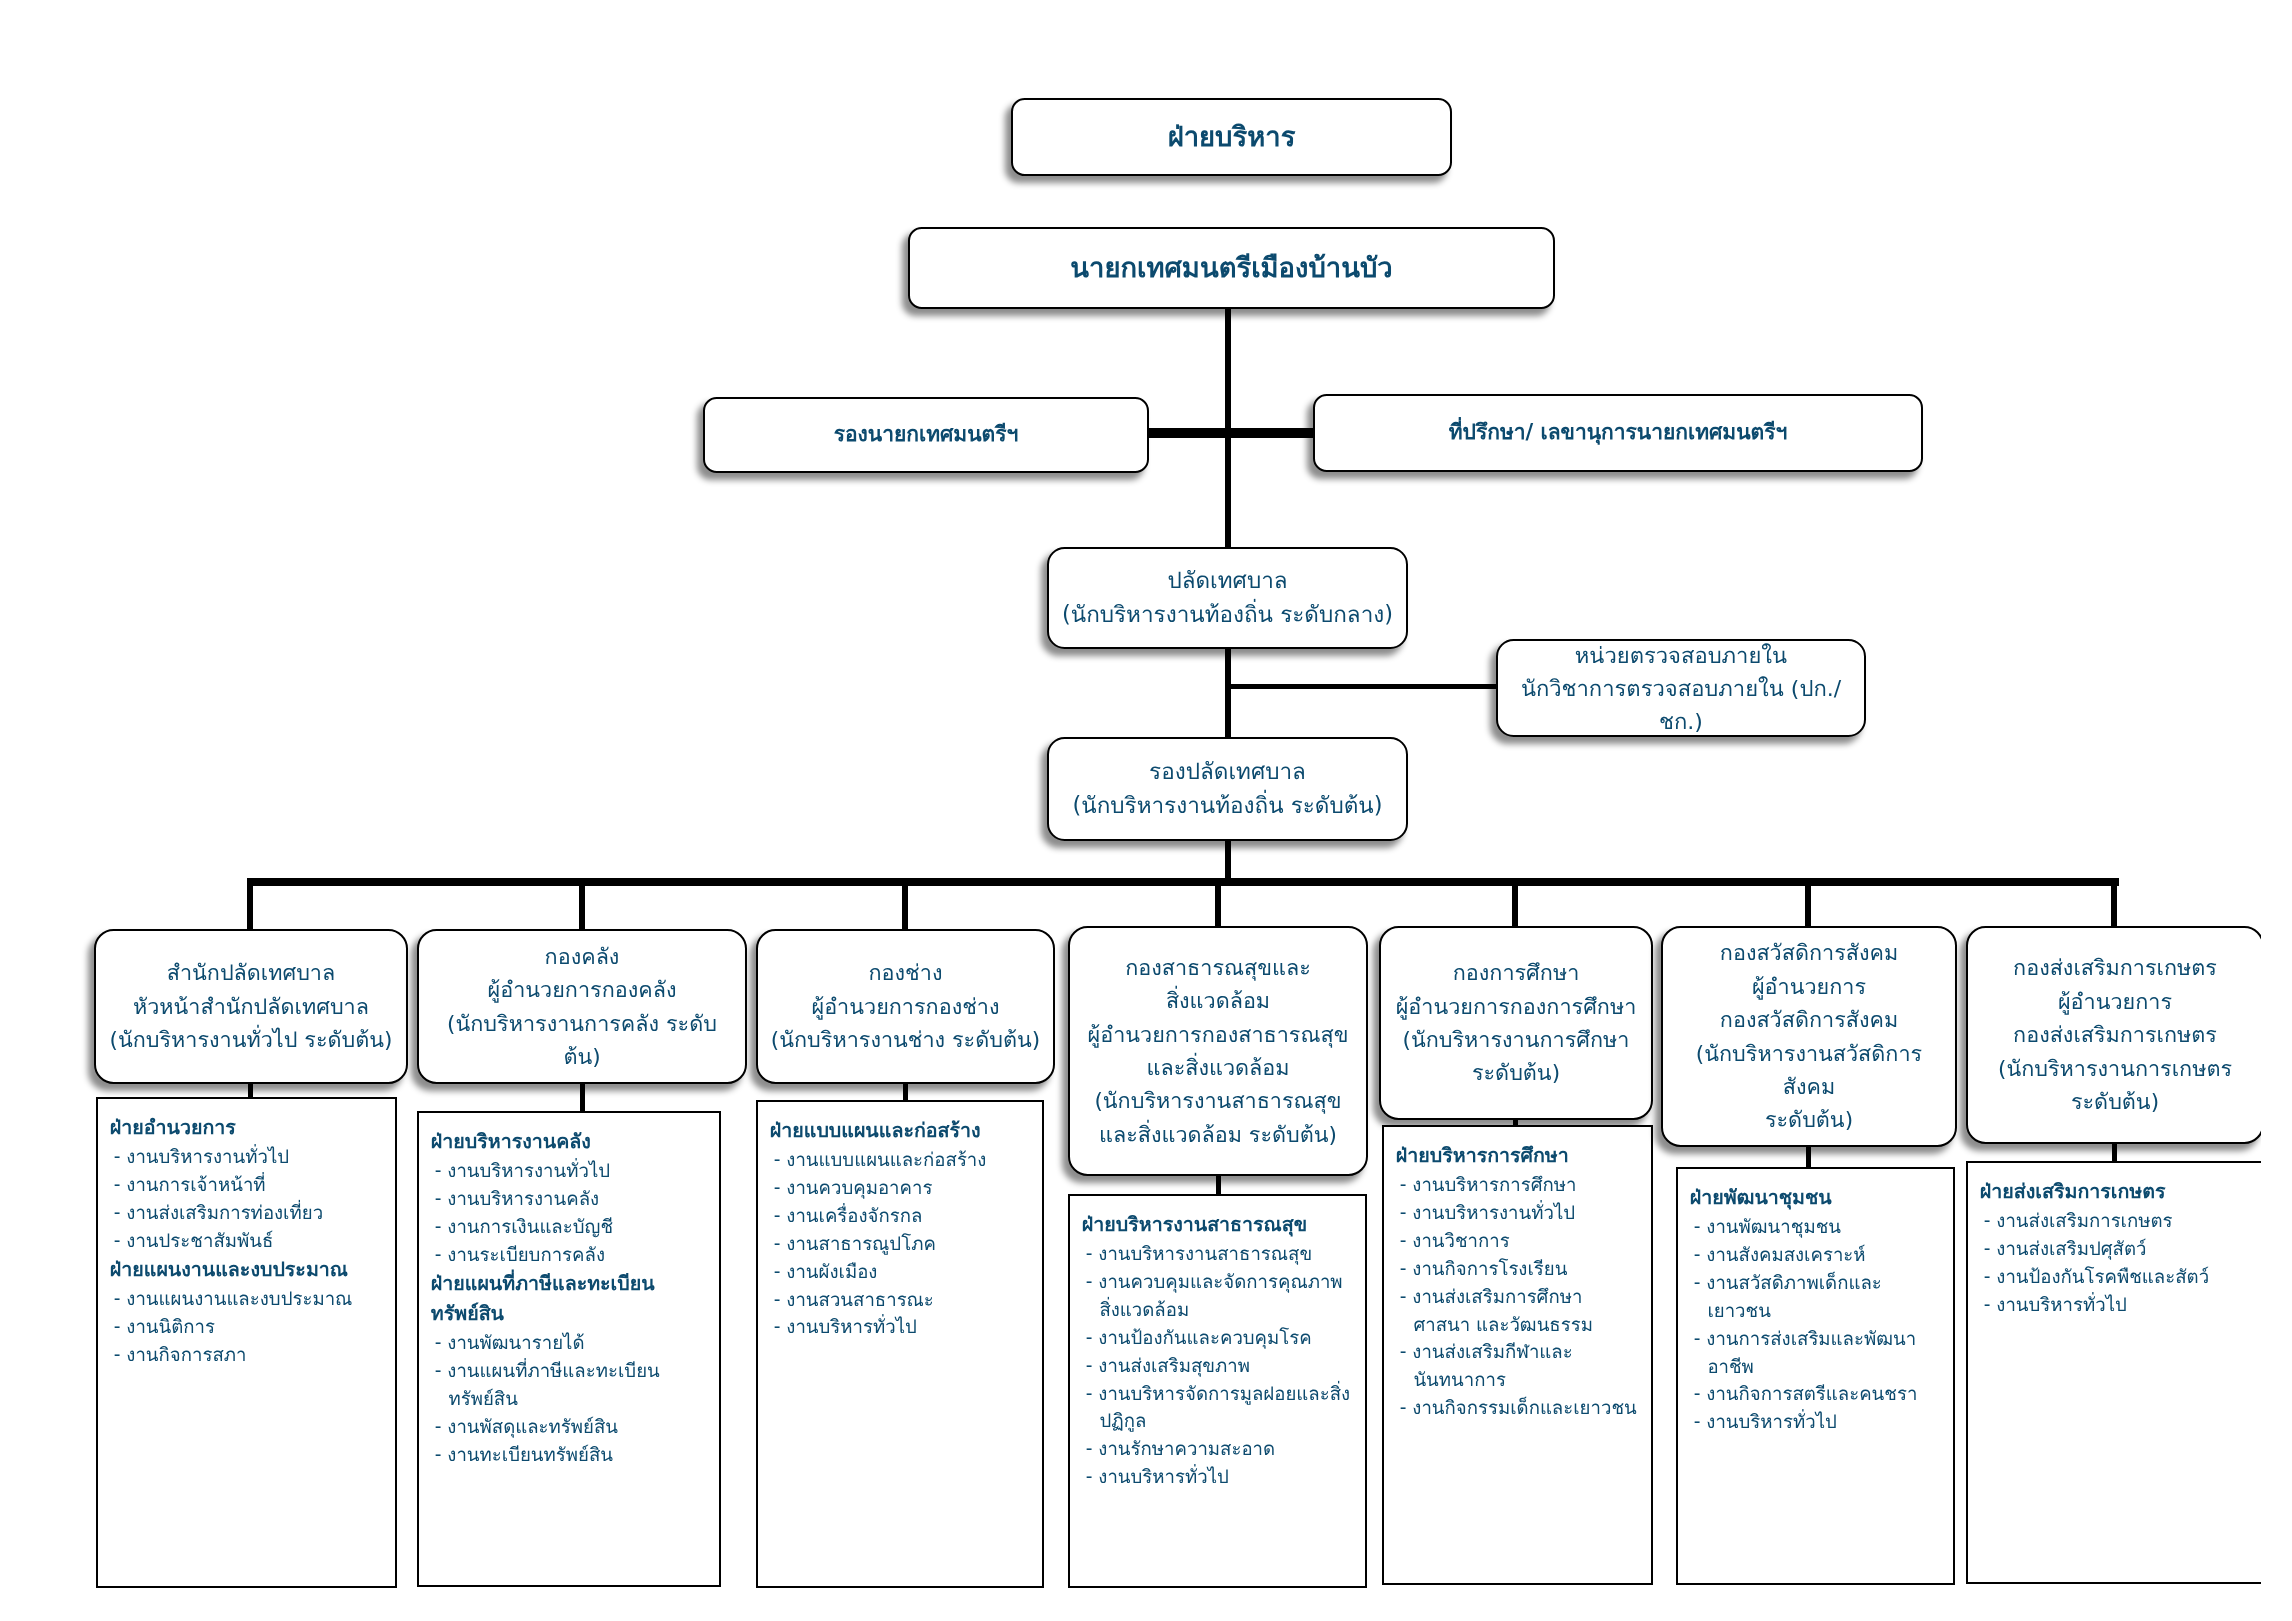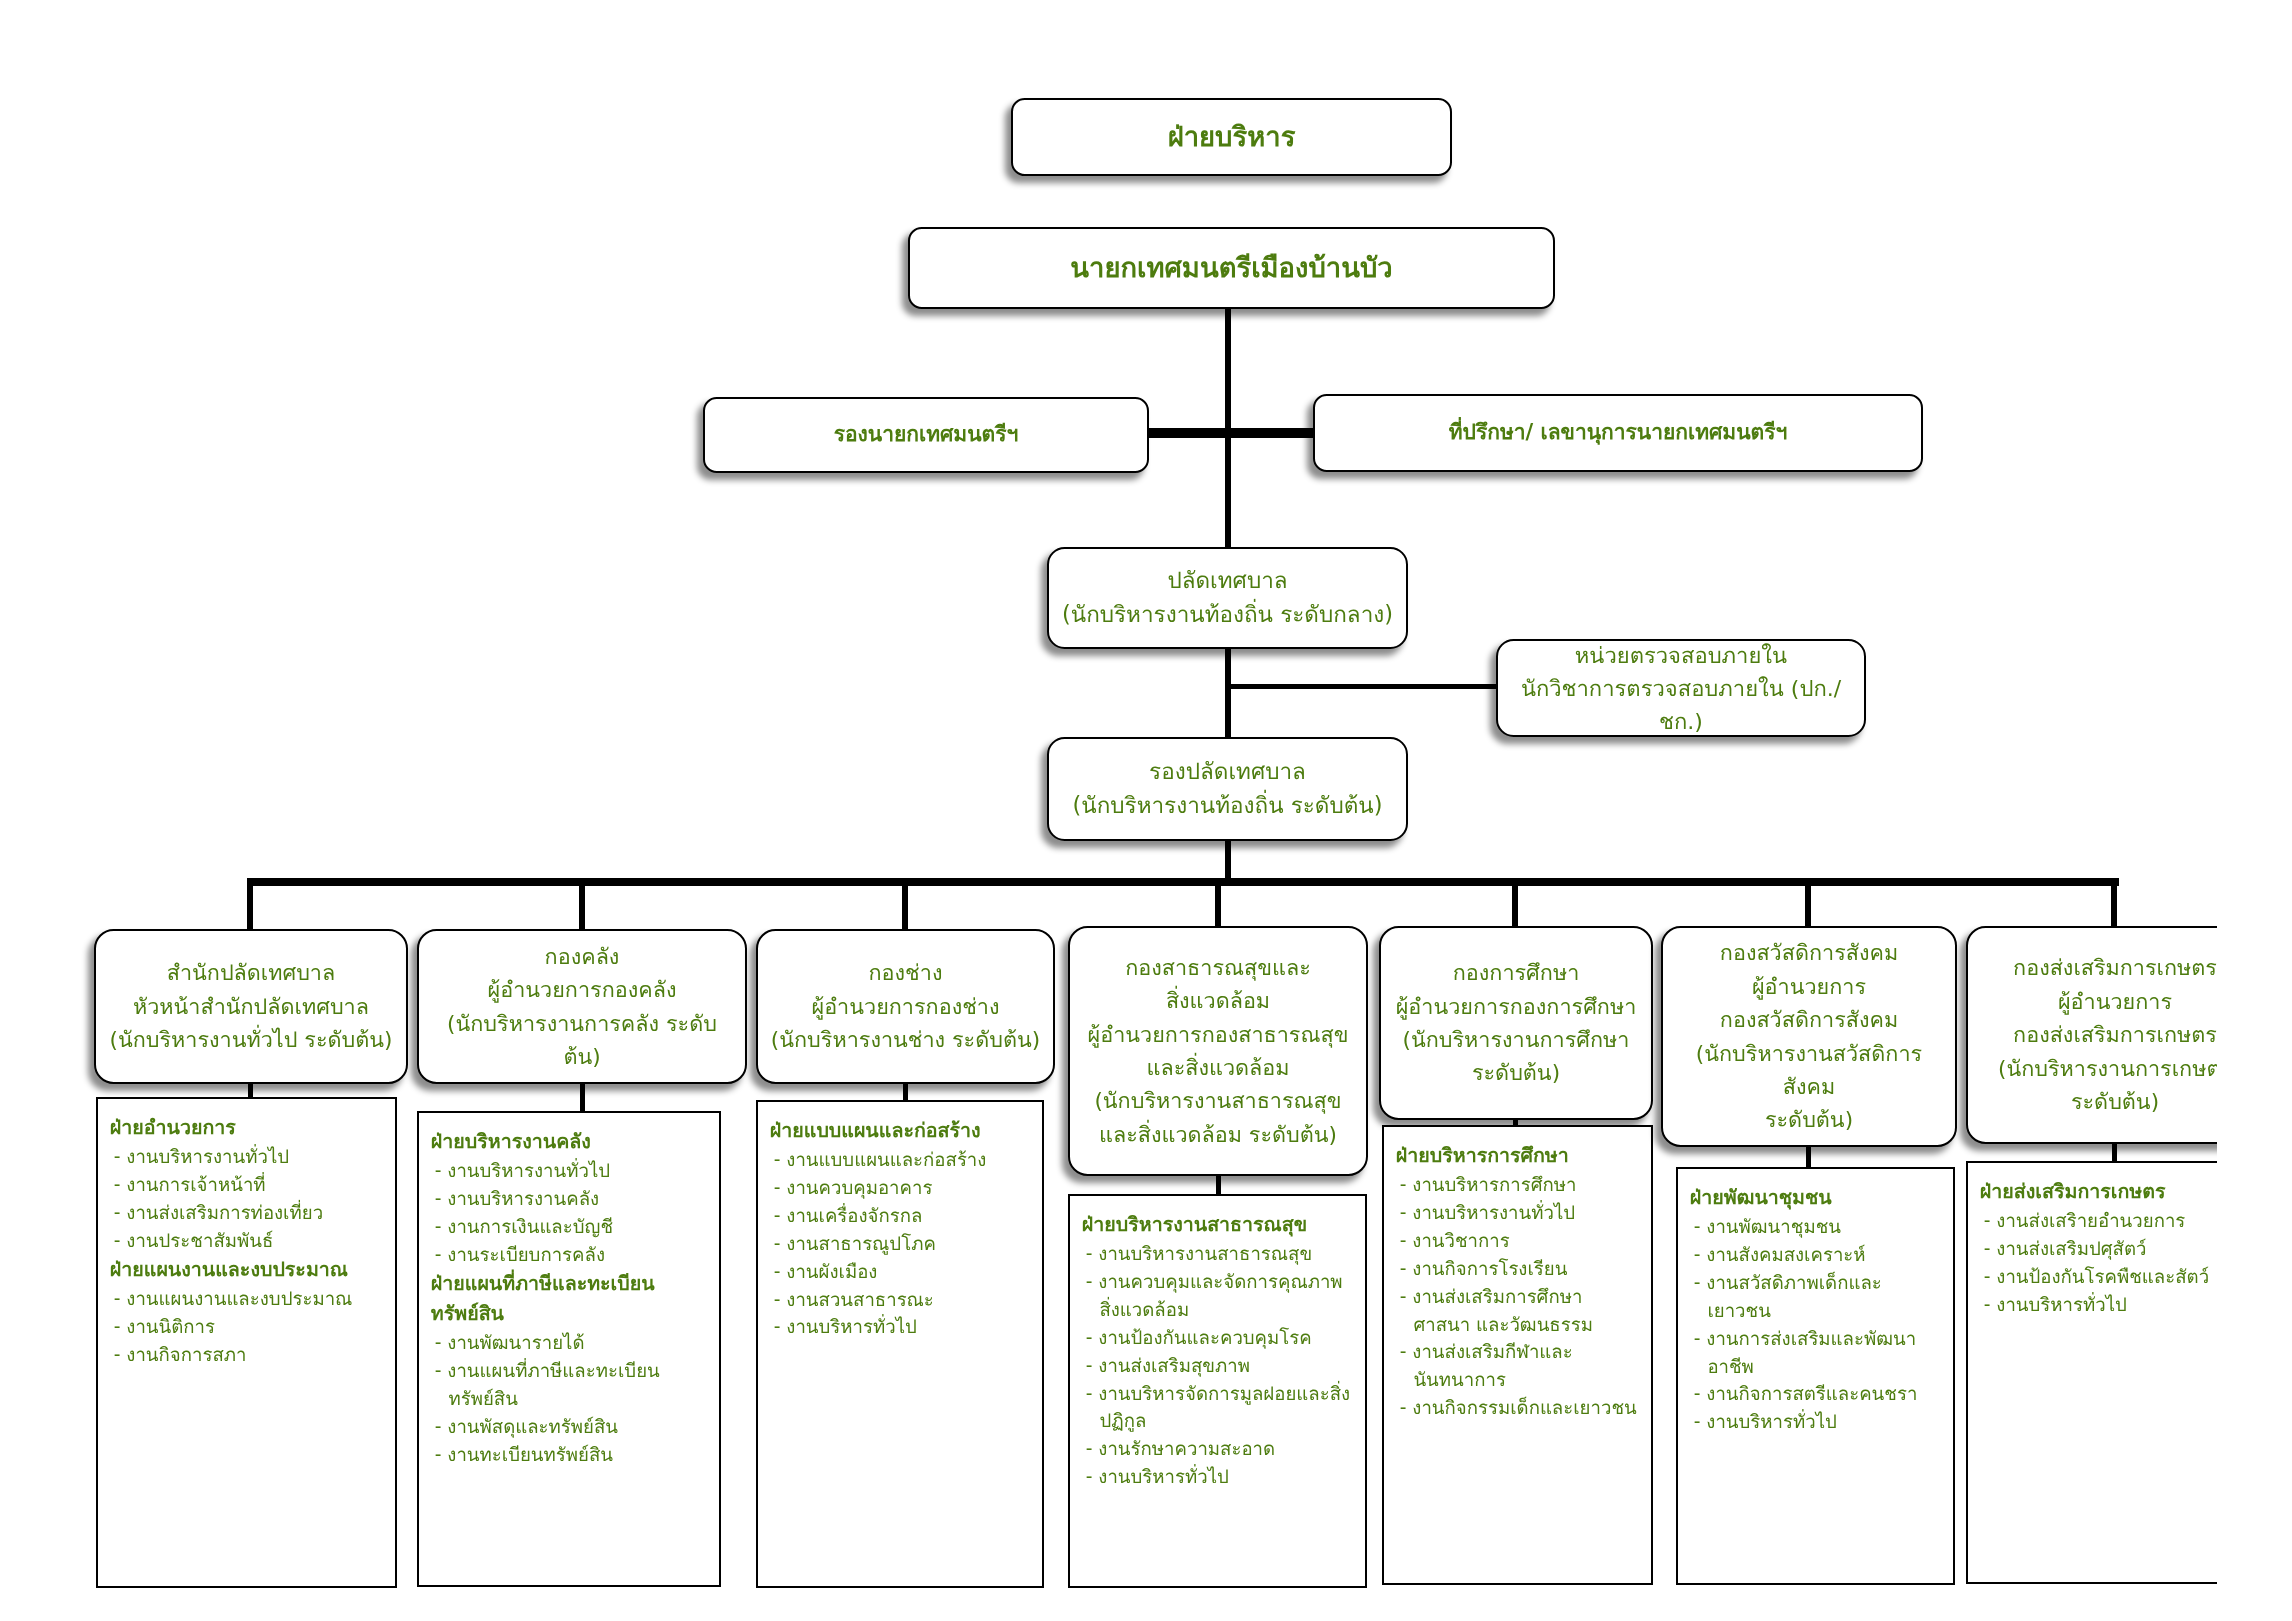--- a/index.html
+++ b/index.html
@@ -3,21 +3,22 @@
 <meta charset="utf-8">
 <style>
   html, body { margin: 0; padding: 0; background: #fff; }
   .canvas {
     position: relative;
     width: 2217px;
     height: 1621px;
     background: #ffffff;
     overflow: hidden;
     font-family: "DejaVu Sans", "Liberation Sans", sans-serif;
-    color: #4d7c0f;
+    color: #0c4a6e;
+    padding-left: 44px;
   }
   .connector { position: absolute; background: #000; }
   .node {
     position: absolute;
     background: #fff;
     border: 2.9px solid #000;
     border-radius: 13.7px;
     display: flex;
     align-items: center;
     justify-content: center;
@@ -205,21 +206,21 @@
       <div class="node dept-head" style="left: 1966px; top: 926px; width: 298px; height: 218px;">
         <div class="node-text">กองส่งเสริมการเกษตร
 ผู้อำนวยการ
 กองส่งเสริมการเกษตร
 (นักบริหารงานการเกษตร
 ระดับต้น)</div>
       </div>
       <div class="connector" style="left: 2112px; top: 1144px; width: 4.9px; height: 17.6px;"></div>
       <div class="list-box" style="left: 1966px; top: 1161px; width: 298px; height: 423px;">
         <div class="sec-title">ฝ่ายส่งเสริมการเกษตร</div>
-        <div class="list-item">งานส่งเสริายอำนวยการ</div>
+        <div class="list-item">งานส่งเสริมการเกษตร</div>
         <div class="list-item">งานส่งเสริมปศุสัตว์</div>
         <div class="list-item">งานป้องกันโรคพืชและสัตว์</div>
         <div class="list-item">งานบริหารทั่วไป</div>
       </div>
     </div>
 
 </div>
 
 
 </body></html>

